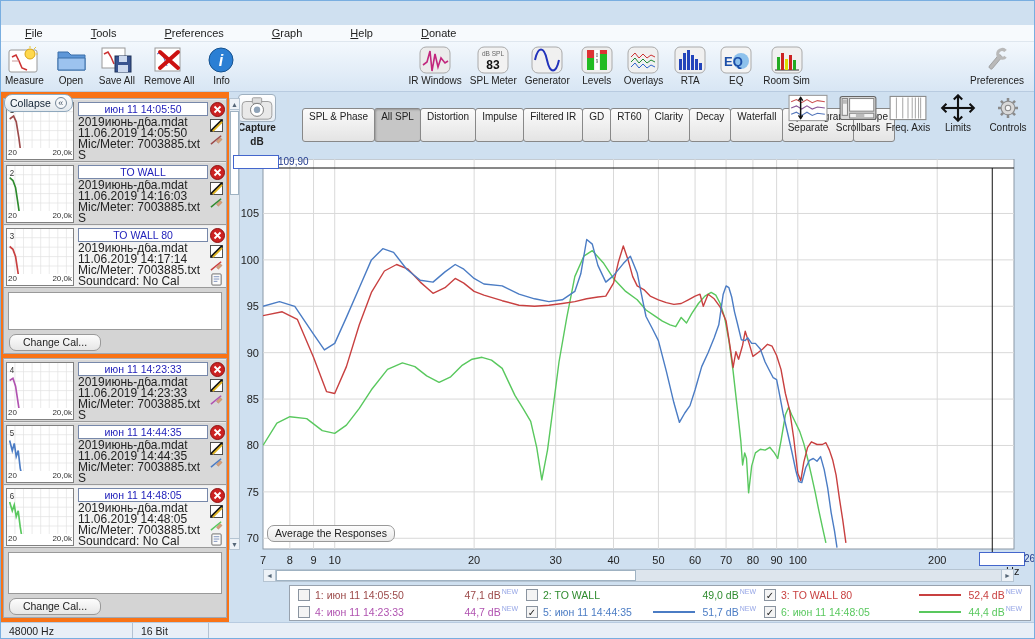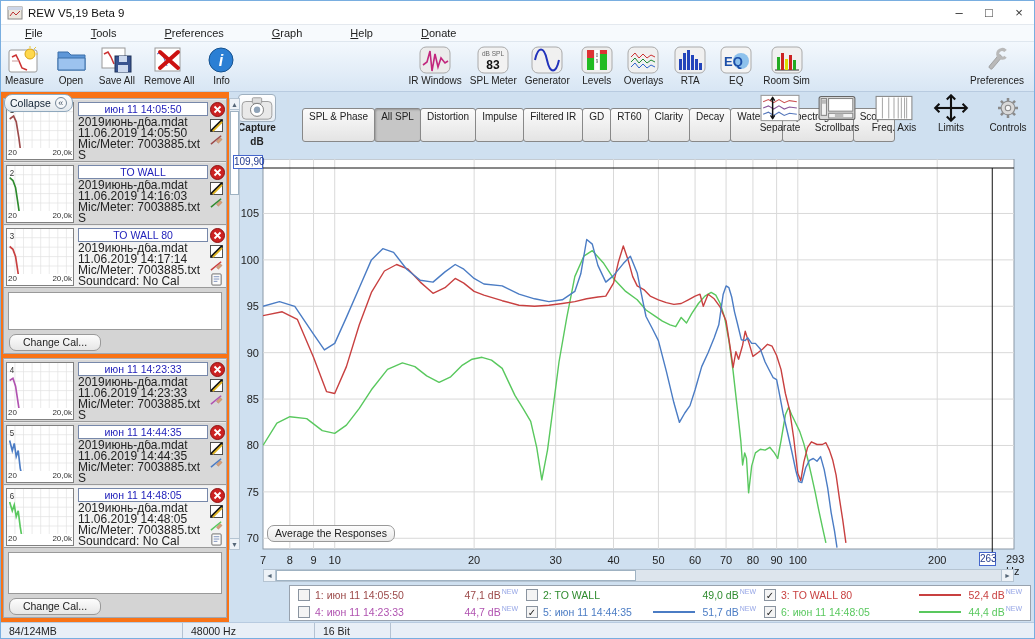--- a/index.html
+++ b/index.html
@@ -55,29 +55,29 @@
   #graph{position:absolute;left:228px;top:0;width:807px;height:530px;}
   #gtoolbar{position:absolute;left:0;top:0;width:100%;height:60px;}
   #capture{position:absolute;left:6px;top:2px;width:44px;text-align:center;font-weight:bold;}
   #capture .ic{width:38px;height:28px;margin:0 auto;border:1px solid #9fb0c0;border-radius:4px;background:linear-gradient(#fff,#e7edf3);}
   #capture .ic svg{width:36px;height:26px;}
   #capture .lb{font-size:10px;color:#222;}
   #capture .unit{font-size:10px;color:#222;margin-top:3px;}
   #tabs{position:absolute;left:74px;top:16px;display:flex;}
   .tab{height:34px;padding:2px 6px;font-size:10px;color:#222;background:linear-gradient(#fbfbfb,#e4e4e4);border:1px solid #888;border-radius:3px;margin-left:-1px;white-space:nowrap;}
   .tab.sel{background:#c6c6c6;box-shadow:inset 1px 1px 2px #999;}
-  #gbuttons{position:absolute;right:3px;top:2px;display:flex;gap:7px;}
+  #gbuttons{position:absolute;right:3px;top:2px;display:flex;gap:0;}
   .gbtn{display:flex;flex-direction:column;align-items:center;width:50px;}
   .gbtn .ic{width:40px;height:28px;}
   .gbtn .ic svg{width:40px;height:28px;display:block;}
   .gbtn .lb{font-size:10px;color:#222;white-space:nowrap;}
   
   #chartwrap{position:absolute;left:0;top:60px;width:807px;height:470px;}
   #chartsvg{position:absolute;left:0;top:7px;}
-  .limit-box{position:absolute;background:#fff;border:1px solid #4466cc;color:#223a8c;font-size:10px;text-align:center;line-height:12px;z-index:4;}
+  .limit-box{position:absolute;background:#fff;border:1px solid #4466cc;color:#223a8c;font-size:10px;text-align:center;line-height:12px;z-index:4;padding-left:44px;}
   #ymaxbox{left:4px;top:3px;width:30px;height:14px;}
   #xlimbox{left:750px;top:400px;width:17px;height:14px;}
   #xedge{position:absolute;left:777px;top:401px;font-size:11px;color:#222;}
   #avgbtn{position:absolute;left:38px;top:373px;height:17px;padding:0 7px;background:linear-gradient(#fdfdfd,#e8e8e8);border:1px solid #999;border-radius:7px;font-size:10.5px;color:#222;line-height:15px;z-index:4;}
   #hscroll{position:absolute;left:34px;top:417px;width:751px;height:13px;background:#dde5ed;border:1px solid #b5c4d2;font-size:7px;color:#567;}
   #hscroll .arr{position:absolute;top:0;width:12px;height:11px;text-align:center;line-height:11px;background:#edf2f7;}
   #hscroll .arr.lt{left:0;border-right:1px solid #b5c4d2;}
   #hscroll .arr.rt{right:0;border-left:1px solid #b5c4d2;}
   #hscroll .hthumb{position:absolute;left:12px;top:0;width:360px;height:11px;background:#fff;border:1px solid #9fb2c2;}
   
@@ -94,33 +94,20 @@
   
   #statusbar{position:absolute;left:0;top:621px;width:100%;height:18px;background:#e8eff7;border-top:1px solid #b8cbe0;display:flex;font-size:10.5px;color:#222;}
   .st-cell{border-right:1px solid #b4c2d2;padding:2px 8px 0 8px;}
   .st-cell.s0{width:182px;}.st-cell.s1{width:132px;}.st-cell.s2{width:76px;}.st-cell.s3{flex:1;border-right:none;}
   svg text{font-family:"Liberation Sans",sans-serif;}
 </style>
 </head>
 <body>
 
 <div id="win">
-  <div id="titlebar">
-    <span class="appicon"><svg viewBox="0 0 16 14">
-          <rect x="1" y="1" width="14" height="12" fill="#ece8de" stroke="#888"></rect>
-          <rect x="1" y="1" width="14" height="3" fill="#cdd6e8"></rect>
-          <polyline points="3,10 6,6 9,9 13,5" fill="none" stroke="#b33"></polyline>
-        </svg></span>
-    <span class="title">REW V5,19 Beta 9</span>
-    <span class="ctrls">
-      <span>–</span>
-      <span>□</span>
-      <span>×</span>
-    </span>
-  </div>
   <div id="menubar">
       <span class="menu-item">File</span>
       <span class="menu-item">Tools</span>
       <span class="menu-item">Preferences</span>
       <span class="menu-item">Graph</span>
       <span class="menu-item">Help</span>
       <span class="menu-item">Donate</span>
     </div>
   <div id="toolbar">
       <div class="tb-btn">
@@ -874,18 +861,17 @@
     </div>
   </div>
 
   <div id="vscroll">
     <div class="arr">▲</div>
     <div class="vthumb"></div>
     <div class="arr dn">▼</div>
   </div>
 
   <div id="statusbar">
-      <div class="st-cell s0">84/124MB</div>
       <div class="st-cell s1">48000 Hz</div>
       <div class="st-cell s2">16 Bit</div>
       <div class="st-cell s3"></div>
     </div>
 </div>
 
 </body></html>

